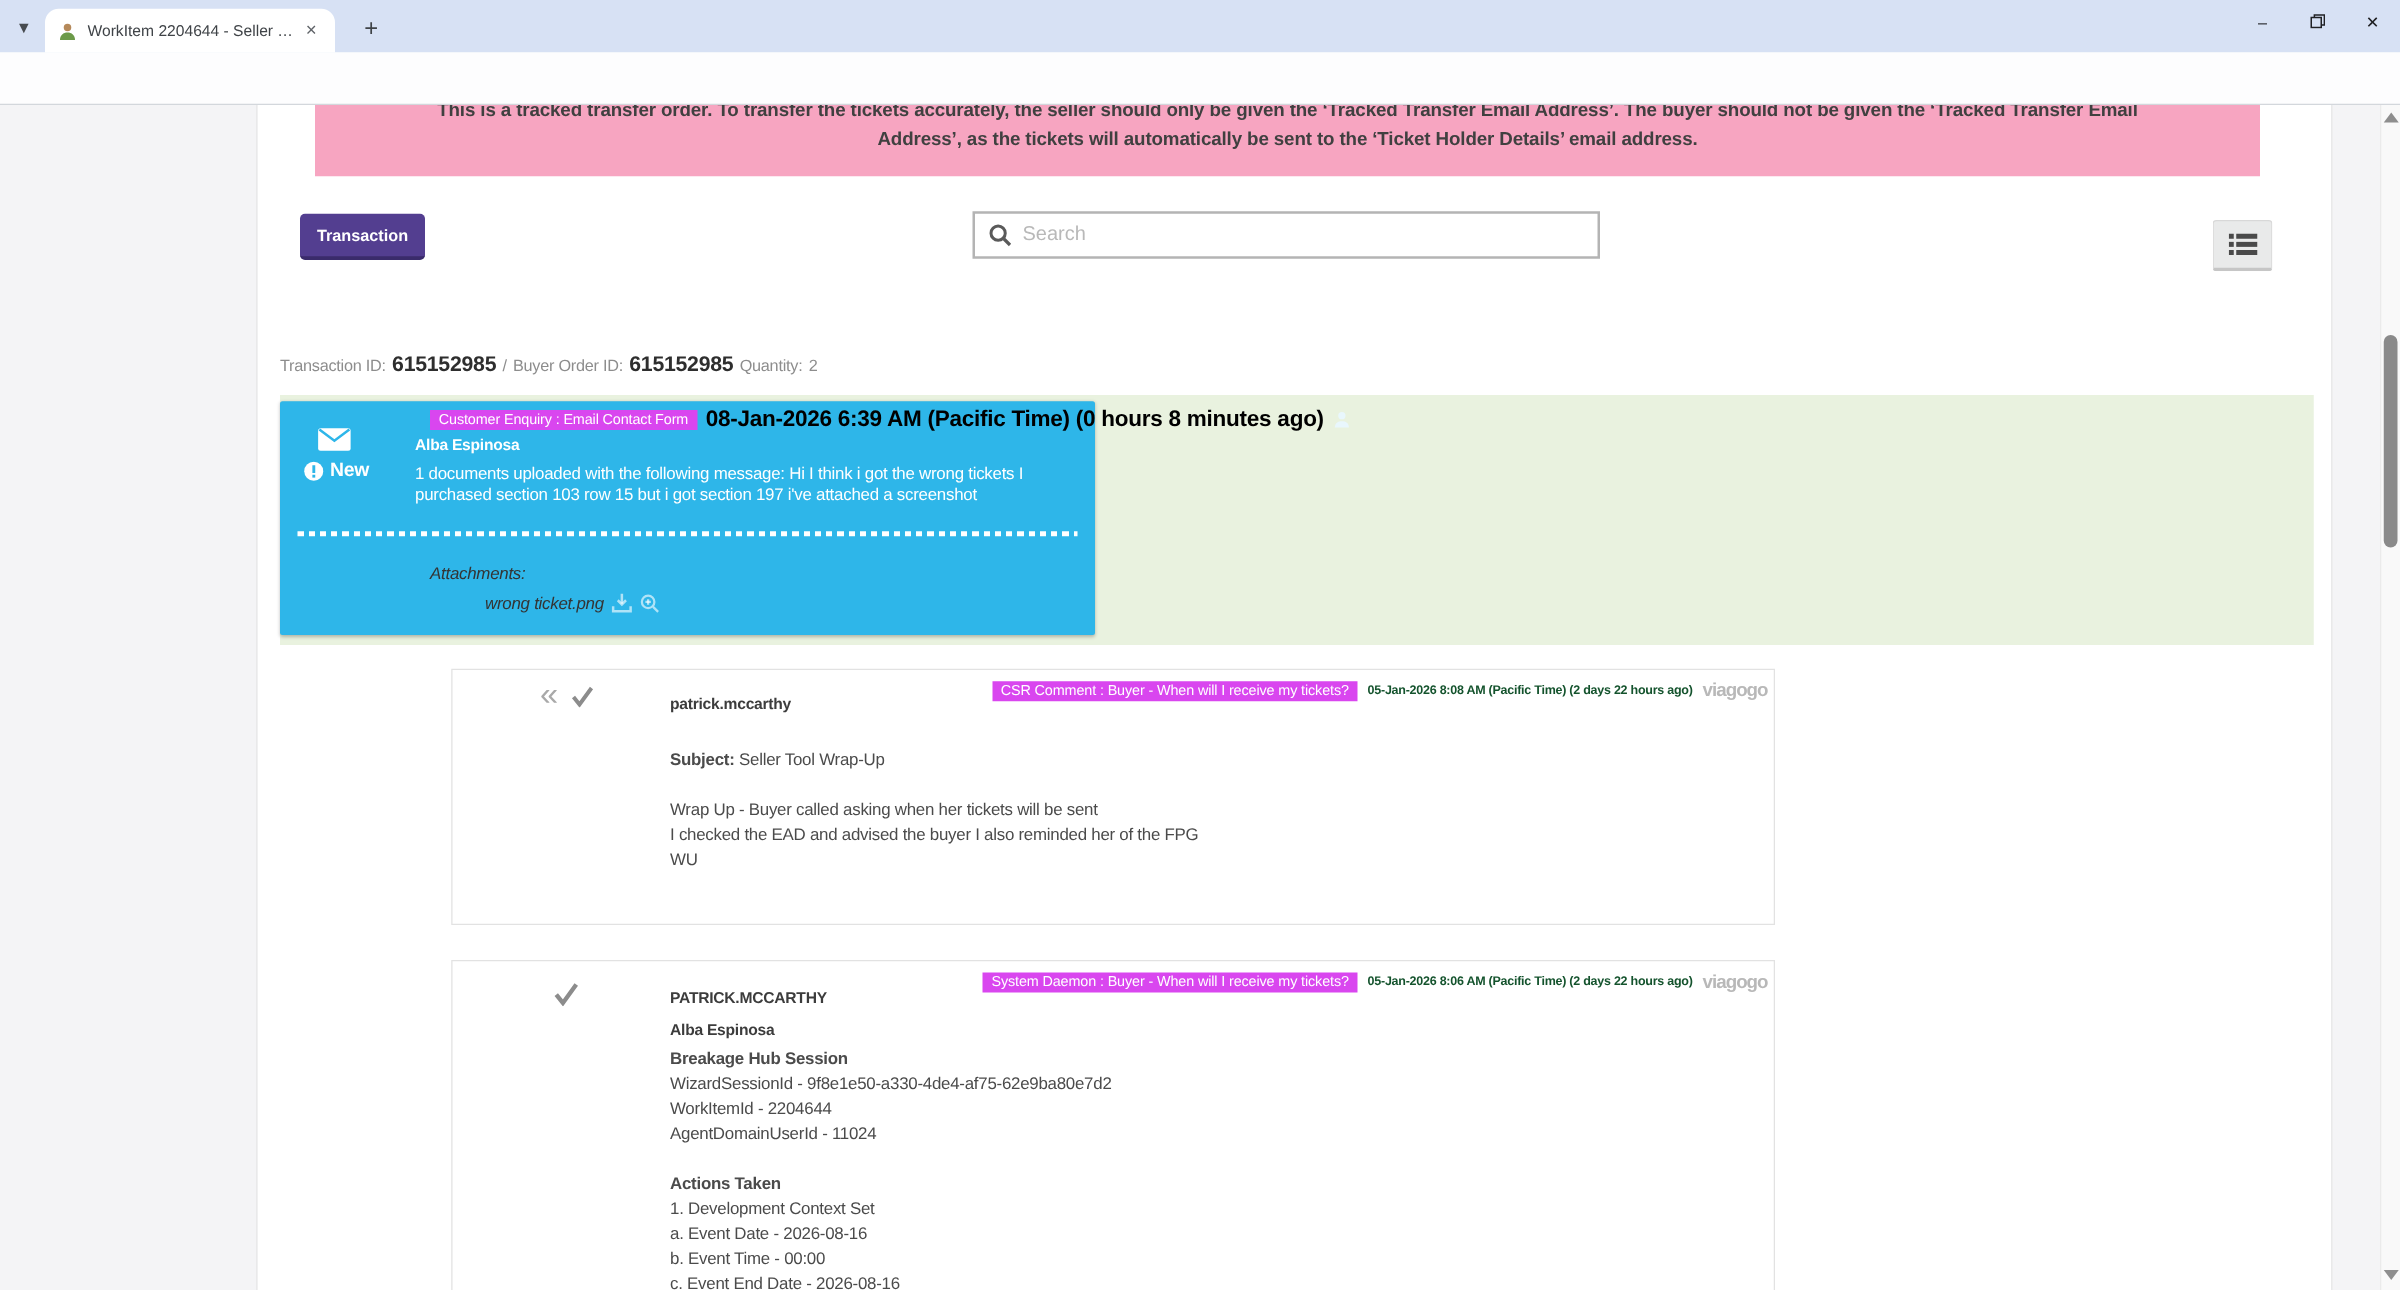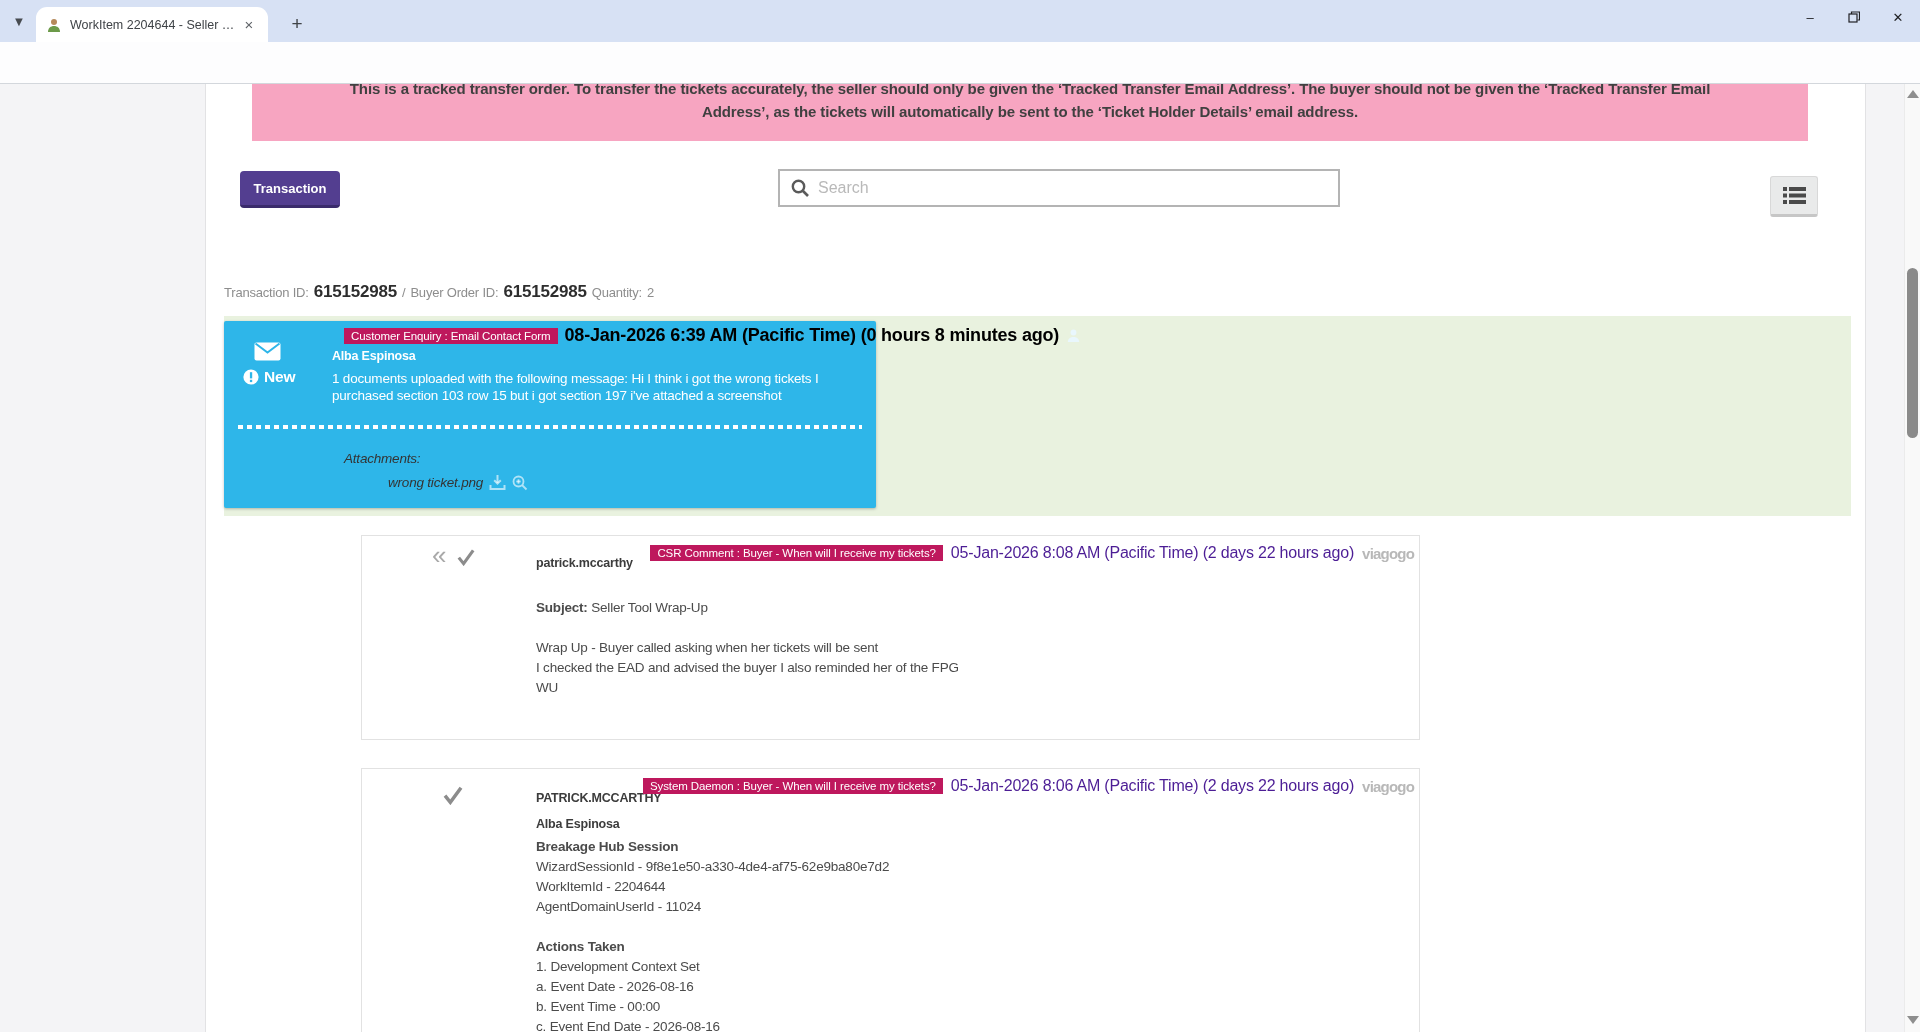--- a/index.html
+++ b/index.html
@@ -44,41 +44,41 @@
   
   .banner { left:252px; top:84px; width:1556px; height:57px; background:#f7a5c1;
             overflow:hidden; }
   .banner-inner { margin-top:-7px; text-align:center; font-size:15px; font-weight:bold;
                   color:#404040; line-height:23px; letter-spacing:-0.1px; }
 
   
   .btn-transaction { left:240px; top:171px; width:100px; height:37px; background:#533e90;
                      border:none; border-bottom:3px solid #3a2b6b; border-radius:4px;
                      color:#fff; font-weight:bold; font-size:13px; font-family:inherit; }
-  .searchbox { left:778px; top:169px; width:562px; height:38px; background:#fff;
+  .searchbox { left:778px; top:169px; width:502px; height:38px; background:#fff;
                border:2px solid #b4b4b4; display:flex; align-items:center; padding:0 10px; }
   .searchinput { border:none; outline:none; flex:1; font-size:16px; color:#444;
                  margin-left:8px; font-family:inherit; }
   .searchinput::placeholder { color:#b9b9b9; }
   .btn-list { left:1770px; top:176px; width:48px; height:41px; background:#e9eaea;
               border:1px solid #d8d8d8; border-bottom:3px solid #c6c6c6; border-radius:3px;
               display:flex; align-items:center; justify-content:center; }
 
   
   .metarow { left:224px; top:272px; display:flex; align-items:baseline; gap:5px;
              letter-spacing:-0.2px;margin-top:10px; }
   .metalabel { font-size:13px; color:#8d8d8d; }
   .metaid { font-size:17px; font-weight:bold; color:#2e2e2e; }
 
   
   .greenpanel { left:224px; top:316px; width:1627px; height:200px; background:#e9f2df; }
   .bluecard { left:224px; top:321px; width:652px; height:187px; background:#2eb6e9;
               border-radius:2px; box-shadow:0 1px 3px rgba(0,0,0,.25); color:#fff;
               letter-spacing:-0.2px; }
-  .chip { display:inline-block; background:#be185d; color:#fff; font-size:11.5px;
+  .chip { display:inline-block; background:#d946ef; color:#fff; font-size:11.5px;
           padding:2px 7px; letter-spacing:-0.1px; white-space:nowrap; }
   .bluecard .hdr { position:absolute; left:120px; top:4px; display:flex; align-items:center; gap:7px; }
   .bluecard .hdr-date { font-size:18px; font-weight:bold; color:#000000; white-space:nowrap; }
   .envelope { position:absolute; left:30px; top:21px; }
   .newflag { position:absolute; left:19px; top:47px; display:flex; align-items:center; gap:5px; }
   .newflag span { font-size:15.5px; font-weight:600; }
   .bluebody { position:absolute; left:108px; top:28px; width:530px; }
   .bluename { font-size:12.5px; font-weight:bold; margin-bottom:8px; }
   .bluemsg { font-size:13.5px; line-height:16.5px; }
   .dotline { position:absolute; left:14px; top:104px; width:624px; height:4px;
@@ -86,21 +86,21 @@
   .attach-label { position:absolute; left:120px; top:130px; font-size:13.5px; font-style:italic;
                   color:#343434; }
   .attach-row { position:absolute; left:164px; top:153px; display:flex; align-items:center; gap:6px; }
   .attach-name { font-size:13.5px; font-style:italic; color:#343434; }
 
   
   .card { background:#fff; border:1px solid #e2e2e2; letter-spacing:-0.2px; }
   .card1 { left:361px; top:535px; width:1059px; height:205px; }
   .card2 { left:361px; top:768px; width:1059px; height:290px; }
   .cardhdr { position:absolute; top:8px; right:5px; display:flex; align-items:center; gap:8px; }
-  .carddate { font-size:16px; color:#4c1d95; white-space:nowrap; }
+  .carddate { font-size:10px; color:#14532d; white-space:nowrap;font-weight:bold; }
   .cardlogo { font-size:15px; font-weight:bold; color:#b8b8b8; letter-spacing:-0.8px; }
   .cardauthor { position:absolute; left:174px; font-size:12.5px; font-weight:bold; color:#3c3c3c; }
   .cardtext { font-size:13.5px; color:#4b4b4b; line-height:20px; }
   .guillemet { position:absolute; left:70px; top:4px; font-size:26px; color:#a9a9a9; }
 
   
   .scrolltrack { left:1904px; top:84px; width:16px; height:948px; background:#f9f9f9;
                  border-left:1px solid #ebebeb; }
   .scrollthumb { left:1907px; top:268px; width:11px; height:170px; background:#8a8a8a;
                  border-radius:6px; }

